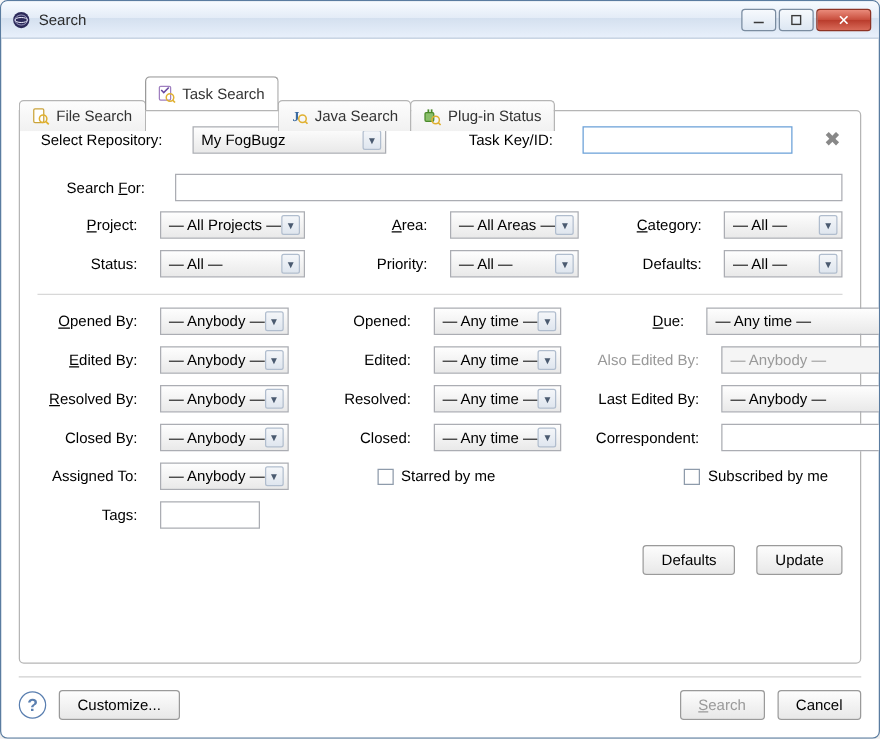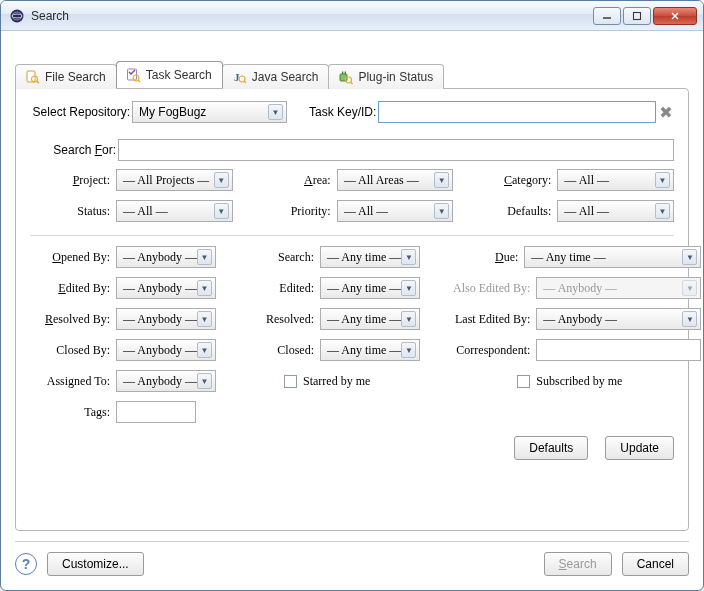--- a/index.html
+++ b/index.html
@@ -69,42 +69,42 @@
     display: flex; align-items: center;
     gap: 5px;
     padding: 4px 10px 4px 8px;
     border: 1px solid #b5b5b5;
     border-bottom: none;
     background: linear-gradient(#fdfdfd, #f1f1f1);
     border-radius: 4px 4px 0 0;
     margin-right: -1px;
     color: #333;
     position: relative;
-    top: 1px;
+    top: 17px;
   }
   .tab.active {
     background: #fff;
     border-color: #9a9a9a;
     z-index: 3;
     top: 0;
     padding-top: 5px;
     padding-bottom: 5px;
     margin-top: 20px;
   }
   .tab-icon { width: 16px; height: 16px; display:flex; align-items:center; justify-content:center; }
   .main-panel {
     border: 1px solid #b5b5b5;
     border-radius: 0 4px 4px 4px;
     background: #fff;
     flex: 1;
     padding: 12px 14px 14px 14px;
     position: relative;
     z-index: 1;
   }
-  .row { display: flex; align-items: center; margin-bottom: 8px; gap: 2px; }
+  .row { display: flex; align-items: center; margin-bottom: 8px; gap: 24px; }
   .label { text-align: right; white-space: nowrap; }
   .u { text-decoration: underline; }
   select, input.text {
     font: inherit;
     height: 22px;
     border: 1px solid #abadb3;
     background: #fff;
     padding: 0 4px;
   }
   .select-box {
@@ -125,21 +125,21 @@
     font-size: 8px; color:#4a5a70;
     flex: none;
   }
   .x-btn { width: 16px; height: 16px; color:#888; font-size:16px; display:flex;align-items:center;justify-content:center;}
   
   .grid3 {
     display: grid;
     grid-template-columns: 1fr 1fr 1fr;
     column-gap: 18px;
   }
-  .field { display: flex; align-items: center; margin-bottom: 9px; gap: 6px; font-family: Liberation Serif, serif; }
+  .field { display: flex; align-items: center; margin-bottom: 9px; gap: 18px; }
   .field .label { flex: 0 0 80px; }
   .field .control { flex: 1; min-width: 0; }
   .field.disabled .label { color:#999; }
   .field.disabled .select-box { color:#999; background:#f5f5f5; }
   .field.disabled .arrow { opacity:.5; }
 
   hr.sep { border: none; border-top: 1px solid #d8d8d8; margin: 4px 0 10px 0; }
   
   .checkbox { display: flex; align-items: center; gap: 6px; text-align: center; }
   .checkbox .cb {
@@ -324,21 +324,21 @@
       <div class="grid3">
 
         <div class="field">
           <span class="label"><span class="u">O</span>pened By:</span>
           <div class="select-box control">
               <span class="sel-text">— Anybody —</span>
               <span class="arrow">▼</span>
             </div>
         </div>
         <div class="field">
-          <span class="label">Search:</span>
+          <span class="label">Opened:</span>
           <div class="select-box control">
               <span class="sel-text">— Any time —</span>
               <span class="arrow">▼</span>
             </div>
         </div>
         <div class="field">
           <span class="label"><span class="u">D</span>ue:</span>
           <div class="select-box control">
               <span class="sel-text">— Any time —</span>
               <span class="arrow">▼</span>

